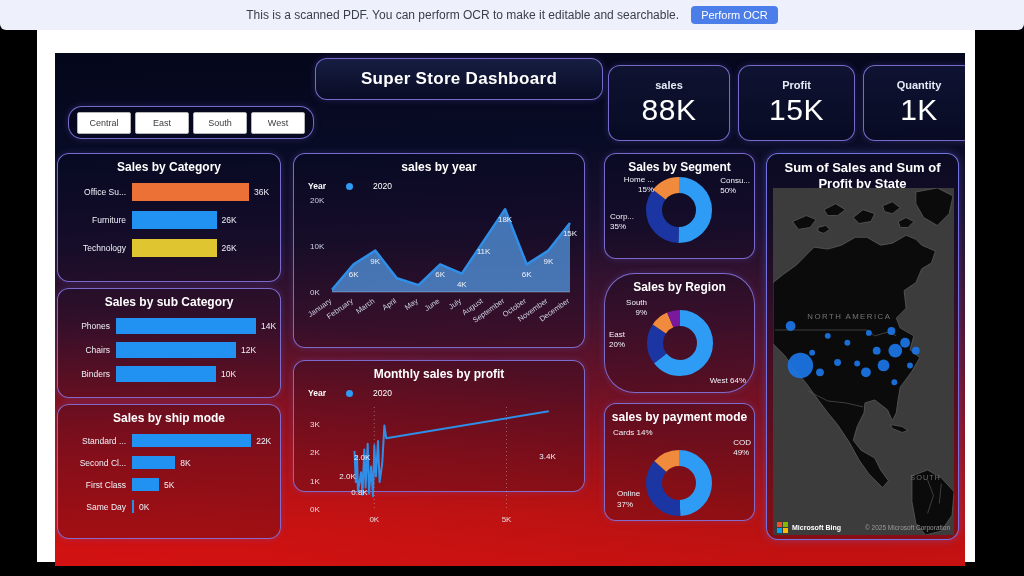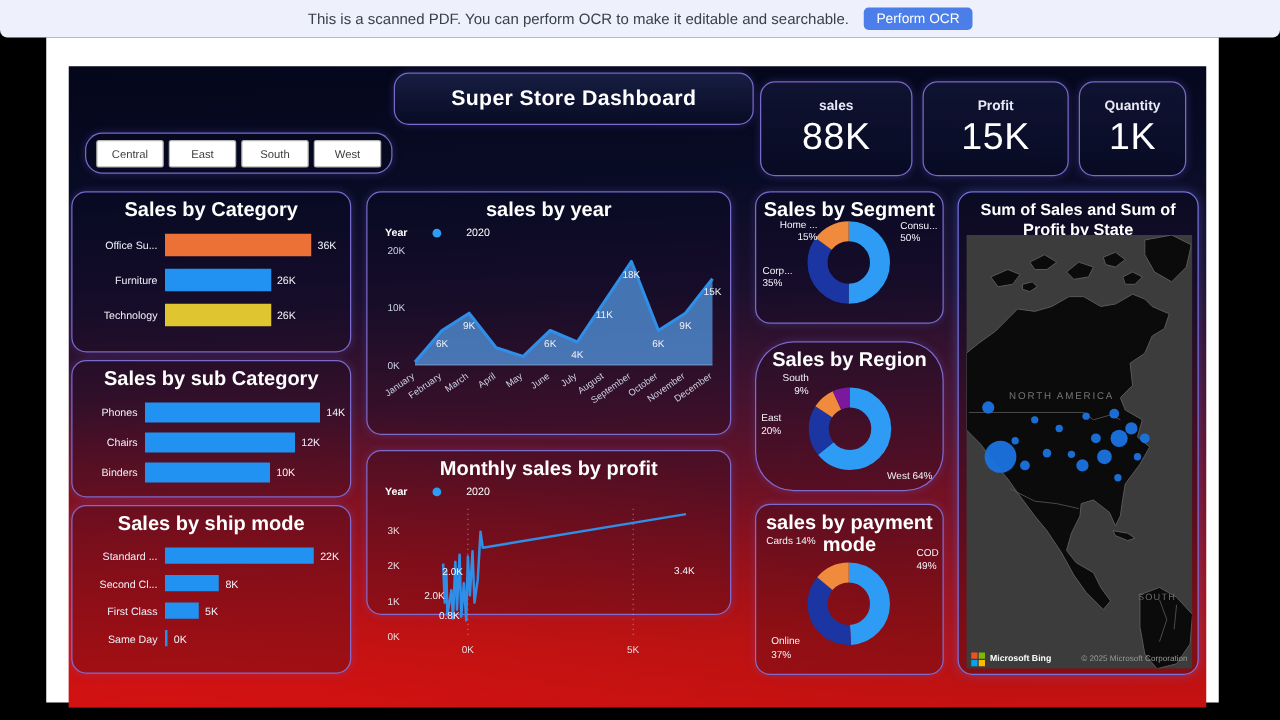--- a/index.html
+++ b/index.html
@@ -13,32 +13,32 @@
   .ocr-close{position:absolute;right:12px;top:5px;font-size:14px;color:#4a4a4a;cursor:pointer;line-height:20px;}
   
   .page{position:absolute;left:37px;top:30px;width:938px;height:532px;background:#fff;}
   .dashboard{position:absolute;left:18px;top:0;width:910px;height:513px;overflow:hidden;color:#fff;
     background:
       radial-gradient(120% 85% at 8% 102%, rgba(225,18,18,.65), rgba(0,0,0,0) 60%),
       linear-gradient(178deg,#04061a 0%,#090c26 20%,#1c102e 36%,#45132f 52%,#7c1122 70%,#b31212 88%,#c71111 100%); margin-top: 23px;}
   
   .card{position:absolute;border:1.5px solid rgba(132,116,222,.9);border-radius:12px;
     background:rgba(6,6,28,.22);box-shadow:0 0 7px rgba(110,95,215,.28);box-sizing:border-box;}
-  .card-title{font-weight:bold;font-size:16px;text-align:center;padding:6px 6px 0 6px;color:#fff;}
+  .card-title{font-weight:bold;font-size:12px;text-align:center;padding:6px 6px 0 6px;color:#fff;}
   
   #title-box{left:260px;top:5px;width:288px;height:42px;display:flex;align-items:center;justify-content:center;
     background:linear-gradient(180deg,rgba(30,38,80,.75),rgba(10,14,40,.55));}
   #title-box .t{font-size:17px;font-weight:bold;letter-spacing:.3px;}
   .kpi{display:flex;flex-direction:column;align-items:center;justify-content:center;gap:2px;
     background:linear-gradient(180deg,rgba(22,28,64,.6),rgba(8,10,34,.5));}
   .kpi .lab{font-size:11px;font-weight:bold;color:#e8ebf7;}
   .kpi .val{font-size:30px;font-weight:500;letter-spacing:.5px;}
   #kpi-sales{left:553px;top:12px;width:122px;height:76px;}
   #kpi-profit{left:683px;top:12px;width:117px;height:76px;}
-  #kpi-quantity{left:808px;top:12px;width:86px;height:76px;}
+  #kpi-quantity{left:808px;top:12px;width:112px;height:76px;}
   #region-slicer{left:13px;top:53px;width:246px;height:33px;display:flex;align-items:center;
     justify-content:center;gap:4px;border-radius:14px;}
   .slicer-btn{background:#fff;color:#3c3c3c;font-size:9px;border:1px solid #b5b5b5;border-radius:2px;
     width:52px;height:20px;display:flex;align-items:center;justify-content:center;cursor:pointer;}
   
   #card-category{left:2px;top:100px;width:224px;height:129px;}
   #card-subcat{left:2px;top:235px;width:224px;height:110px;}
   #card-ship{left:2px;top:351px;width:224px;height:135px;}
   .bar-area{padding-top:9px;}
   .bar-row{display:flex;align-items:center;padding:0 6px 0 6px;}
@@ -61,21 +61,21 @@
   #card-year .legend{top:27px;}
   #card-profit .legend{top:27px;}
   .legend .lg-lab{font-weight:bold;}
   .legend .dot{width:7px;height:7px;border-radius:50%;background:#2e9bf5;display:inline-block;}
   .chart-svg{position:absolute;left:4px;overflow:visible;}
   #year-svg{top:38px;}
   #profit-svg{top:42px;}
   
   #card-segment{left:549px;top:100px;width:151px;height:106px;}
   #card-region{left:549px;top:220px;width:151px;height:120px;border-radius:31px;}
-  #card-payment{left:549px;top:350px;width:151px;height:137px;}
+  #card-payment{left:549px;top:350px;width:151px;height:118px;}
   .donut-svg{position:absolute;}
   #segment-svg{left:34px;top:16px;}
   #region-svg{left:35px;top:29px;}
   #payment-svg{left:34px;top:39px;}
   .donut-label{position:absolute;font-size:8px;line-height:1.3;color:#f2f4fb;}
   
   #card-map{left:711px;top:100px;width:193px;height:387px;background:rgba(6,6,28,.3);
     border-color:rgba(120,120,235,.95);box-shadow:0 0 9px rgba(90,110,235,.4);}
   #card-map .card-title{font-size:13px;line-height:1.25;text-align:center;}
   #map-wrap{position:absolute;left:6px;top:34px;width:181px;height:347px;overflow:hidden;}

